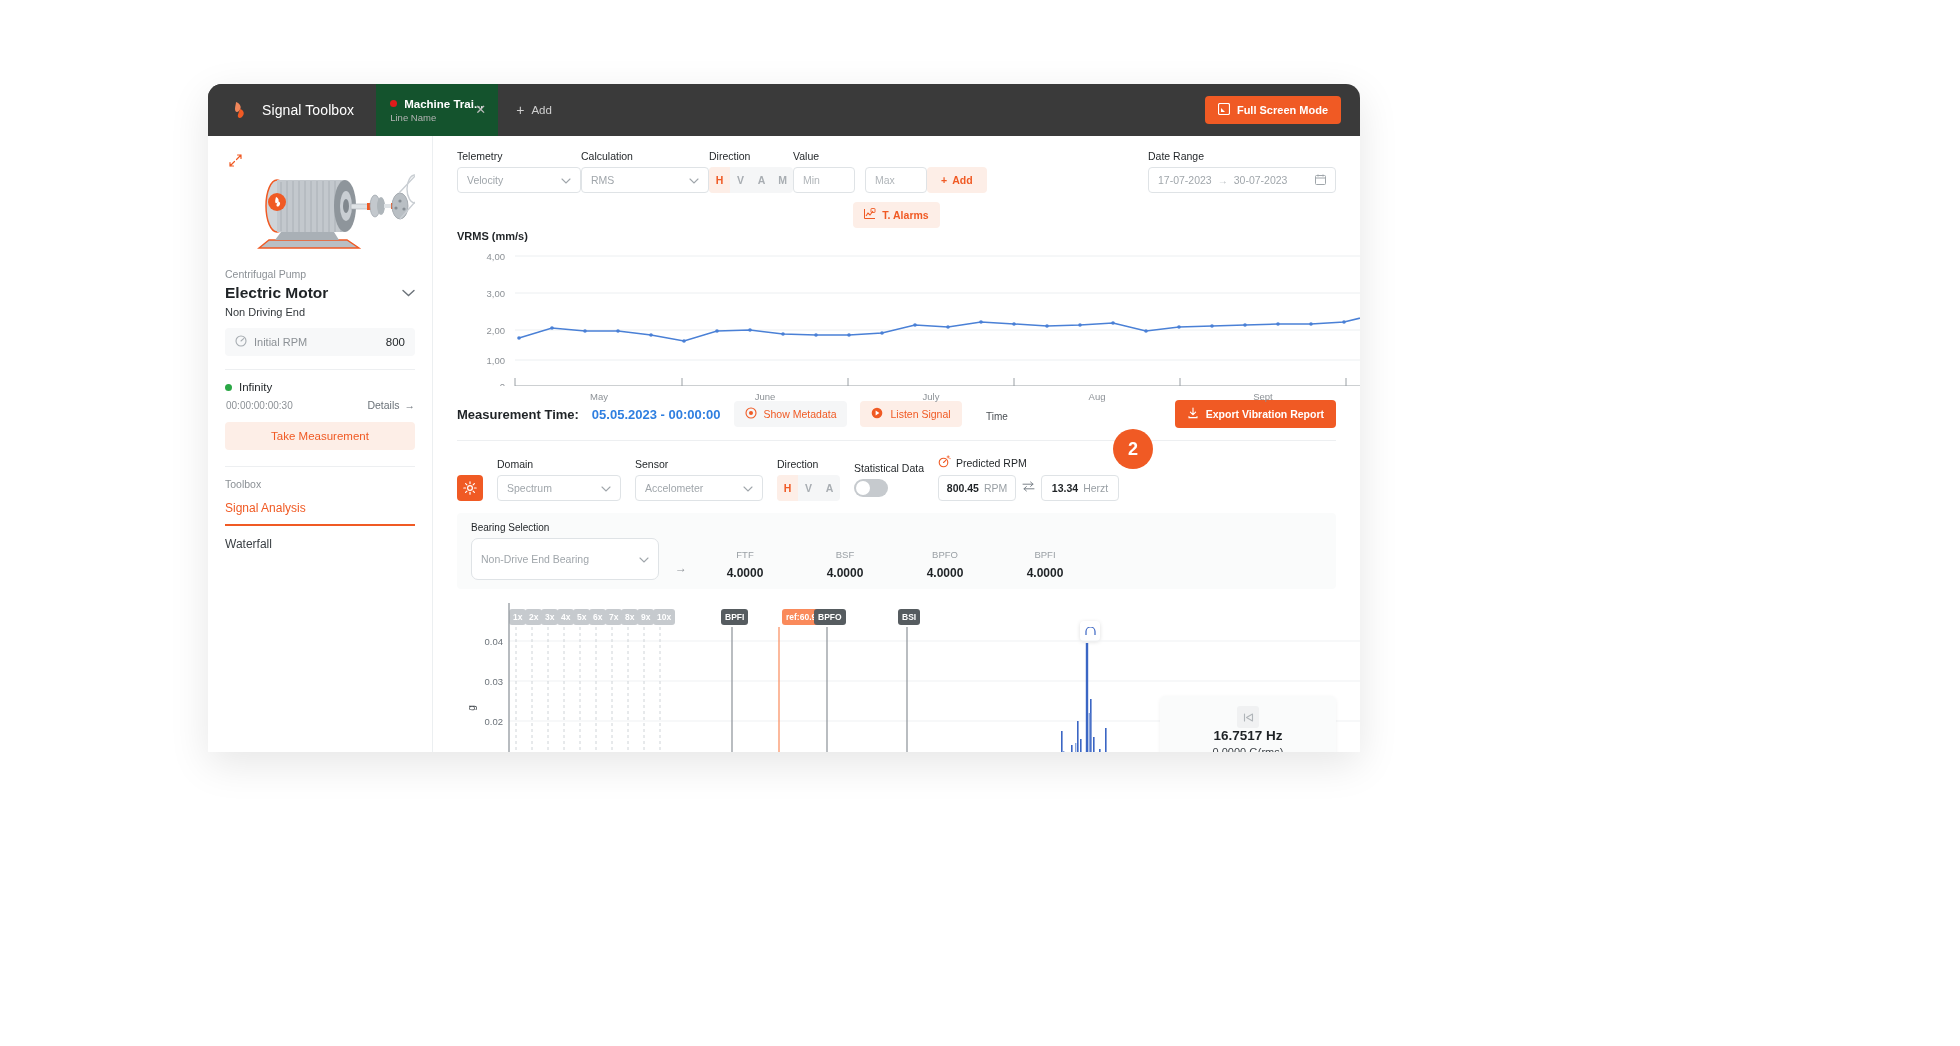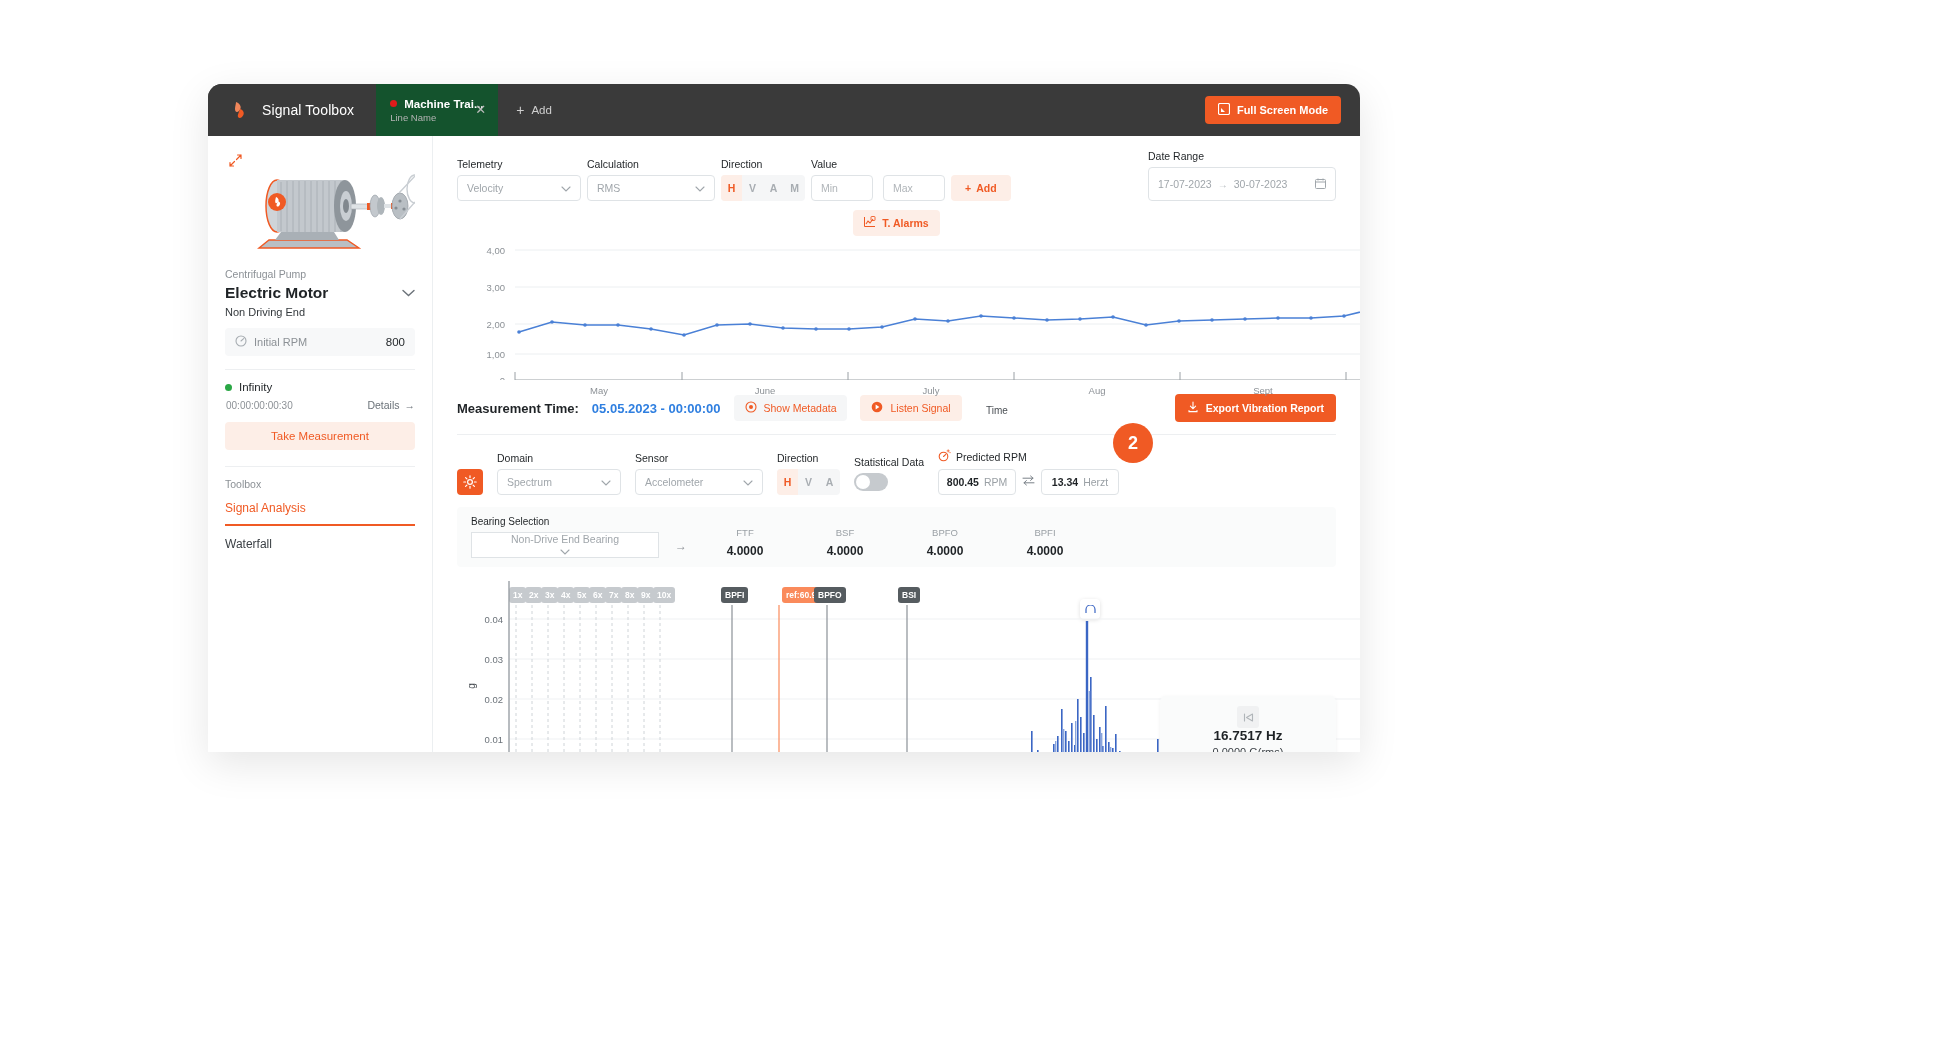--- a/index.html
+++ b/index.html
@@ -105,21 +105,21 @@
     border-radius: 4px;
   }
 
   .toolbox-head { color: #8c9196; font-size: 10.5px; margin-top: 22px; }
   .tool-item { font-size: 12px; color: #3a3f44; padding: 11px 0 9px 0; }
   .tool-item.active { color: #f05a24; border-bottom: 2px solid #f05a24; }
 
   
   .main { flex: 1; padding: 14px 24px 0 24px; overflow: hidden; position: relative; }
 
-  .filter-row { display: flex; align-items: flex-end; gap: 6px; position: relative; }
+  .filter-row { display: flex; align-items: flex-end; gap: 0; position: relative; }
   .fgroup { display: flex; flex-direction: column; gap: 5px; }
   .flabel { font-size: 10.5px; color: #1f2326; }
   .fselect {
     width: 124px; height: 26px; border: 1px solid #dfe3e6; border-radius: 4px;
     display: flex; align-items: center; justify-content: space-between;
     padding: 0 9px; font-size: 10.5px; color: #a0a6ab; background: #fff;
   }
   .fselect.wide { width: 128px; }
   .finput {
     width: 62px; height: 26px; border: 1px solid #dfe3e6; border-radius: 4px;
@@ -133,21 +133,21 @@
   }
   .dirbtn.sel { background: #fdeee7; color: #f05a24; }
   .add-btn {
     height: 26px; background: #fdeee7; color: #f05a24; border-radius: 4px;
     display: flex; align-items: center; gap: 5px; padding: 0 14px;
     font-size: 10.5px; font-weight: bold;
   }
   .daterange { margin-left: auto; }
   .date-field {
     width: 188px; height: 26px; border: 1px solid #dfe3e6; border-radius: 4px;
-    display: flex; align-items: center; padding: 16px 9px; gap: 6px;
+    display: flex; align-items: center; padding: 8px 9px; gap: 6px;
     font-size: 10.5px; color: #a0a6ab; background: #fff;
   }
   .date-arrow { color: #b5babe; font-size: 10px; }
   .alarm-row { display: flex; justify-content: center; margin-top: 9px; }
   .alarm-btn {
     background: #fdeee7; color: #f05a24; font-size: 10.5px; font-weight: bold;
     padding: 6px 11px; border-radius: 4px; display: flex; align-items: center; gap: 6px;
   }
 
   .chart-title { font-size: 11px; font-weight: bold; color: #1f2326; margin-top: 2px; }
@@ -221,23 +221,23 @@
   .freq-mid { text-align: center; flex: 1; }
   .freq-hz { font-size: 13.5px; font-weight: bold; color: #1f2326; }
   .freq-g { font-size: 11px; color: #3a3f44; margin-top: 3px; }
 
   .bearing-bar {
     margin-top: 12px; background: #fafbfb; border-radius: 4px;
     padding: 9px 14px; display: flex; align-items: flex-end; gap: 16px;
   }
   .bearing-sel-label { font-size: 10px; color: #1f2326; margin-bottom: 5px; }
   .bearing-select {
-    width: 188px; height: 26px; border: 1px solid #dfe3e6; border-radius: 0;
+    width: 188px; height: 42px; border: 1px solid #dfe3e6; border-radius: 7px;
     display: flex; align-items: center; justify-content: space-between;
-    padding: 0 9px; font-size: 10.5px; color: #a0a6ab; background: #fff; flex-direction: column;
+    padding: 0 9px; font-size: 10.5px; color: #a0a6ab; background: #fff;
   }
   .barrow { color: #8c9196; font-size: 12px; margin-bottom: 5px; }
   .bcol { text-align: center; min-width: 84px; }
   .bcol-name { font-size: 9.5px; color: #9aa0a5; margin-bottom: 6px; }
   .bcol-val { font-size: 12px; font-weight: bold; color: #1f2326; }
 
   .spectrum { margin-top: 14px; position: relative; height: 176px; }
   .marker {
     position: absolute; font-size: 8.5px; color: #fff; font-weight: bold;
     border-radius: 3px; padding: 3px 4px; white-space: nowrap;
@@ -478,20 +478,21 @@
               <path d="M0.5 10.5 L0.5 1" stroke="#f05a24" stroke-width="1"></path>
               <path d="M0.5 10.5 L11 10.5" stroke="#f05a24" stroke-width="1"></path>
               <path d="M2 8 L4 5 L6 7 L9 3" stroke="#f05a24" stroke-width="1.1" fill="none"></path>
               <rect x="7" y="0.5" width="4" height="4" rx="0.6" fill="none" stroke="#f05a24" stroke-width="0.9"></rect>
             </svg>
           </span>
           <span>T. Alarms</span>
         </div>
       </div>
 
+      <div class="chart-title">VRMS (mm/s)</div>
 
       <div class="trend-chart">
         <svg width="1060" height="140" viewBox="0 0 1060 140">
 
           <line x1="58" y1="10" x2="1055" y2="10" stroke="#eceff1" stroke-width="1"></line>
           <line x1="58" y1="47" x2="1055" y2="47" stroke="#eceff1" stroke-width="1"></line>
           <line x1="58" y1="84" x2="1055" y2="84" stroke="#eceff1" stroke-width="1"></line>
           <line x1="58" y1="114" x2="1055" y2="114" stroke="#eceff1" stroke-width="1"></line>
 
           <text x="48" y="14" text-anchor="end" font-size="9.5" fill="#8c9196" font-family="Liberation Sans, sans-serif">4,00</text>

